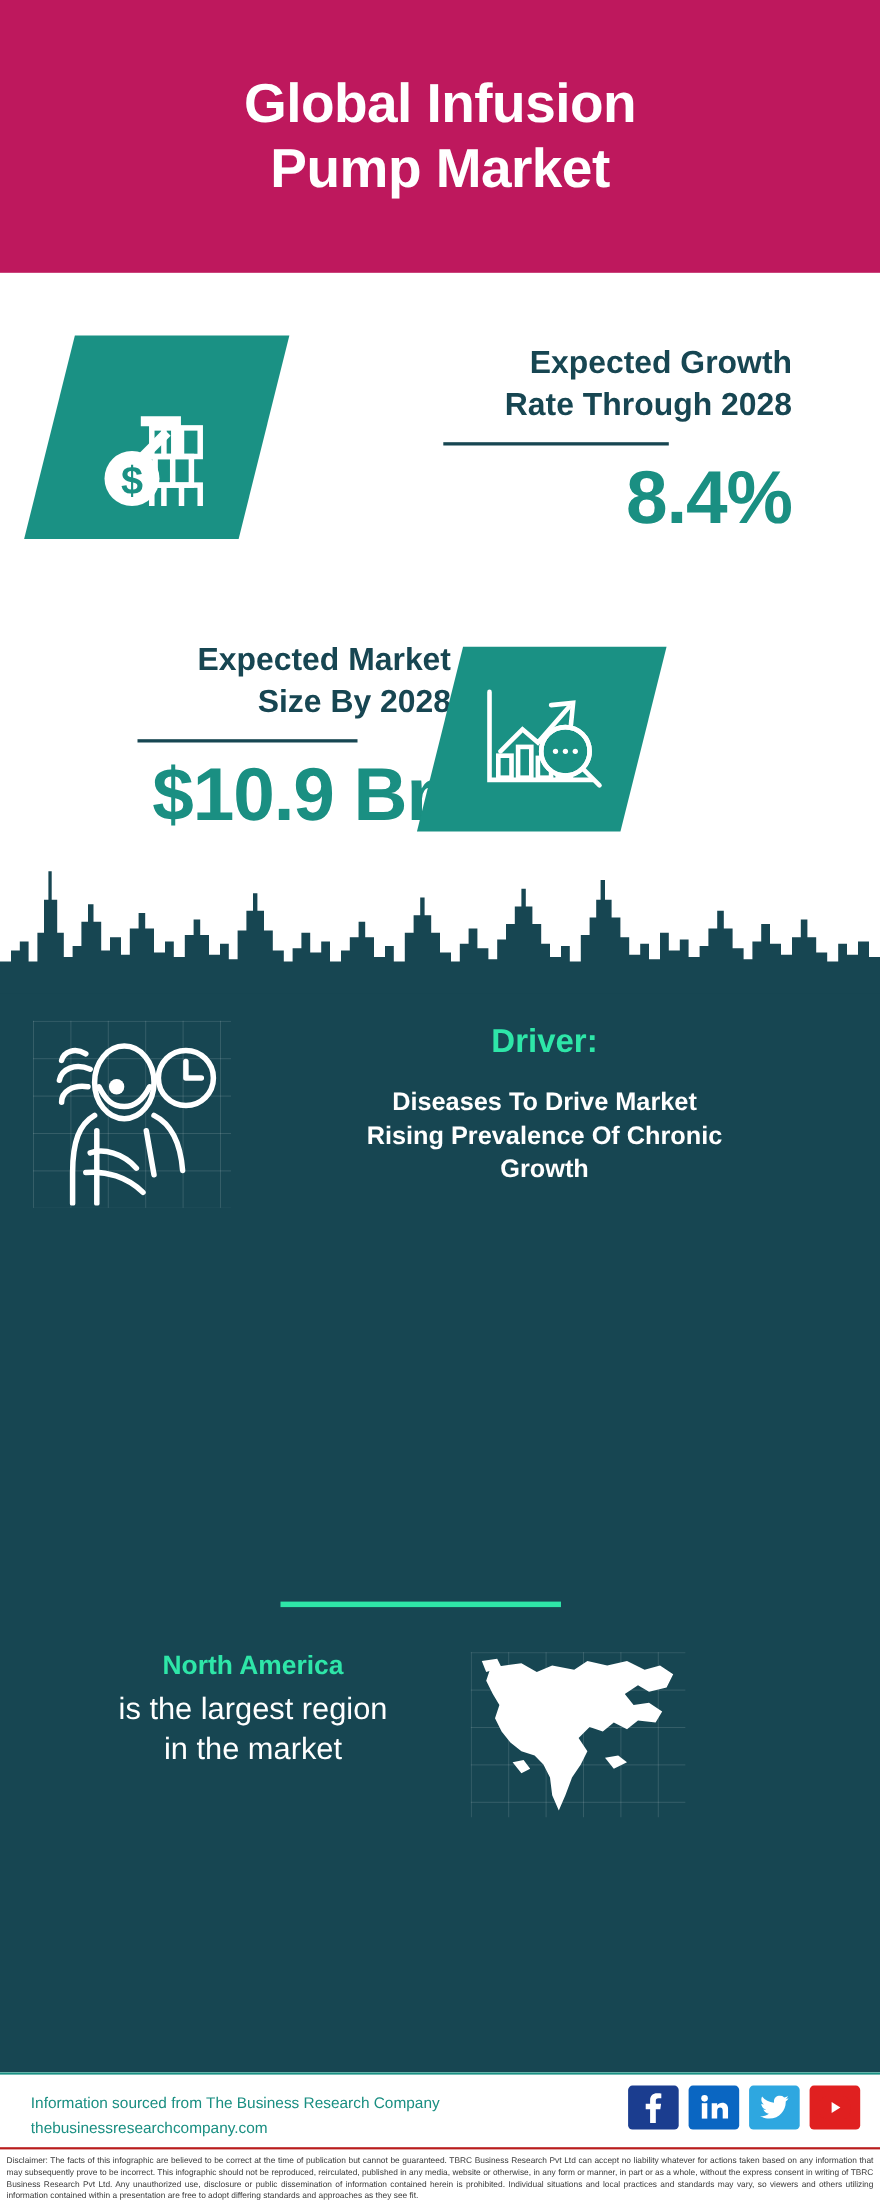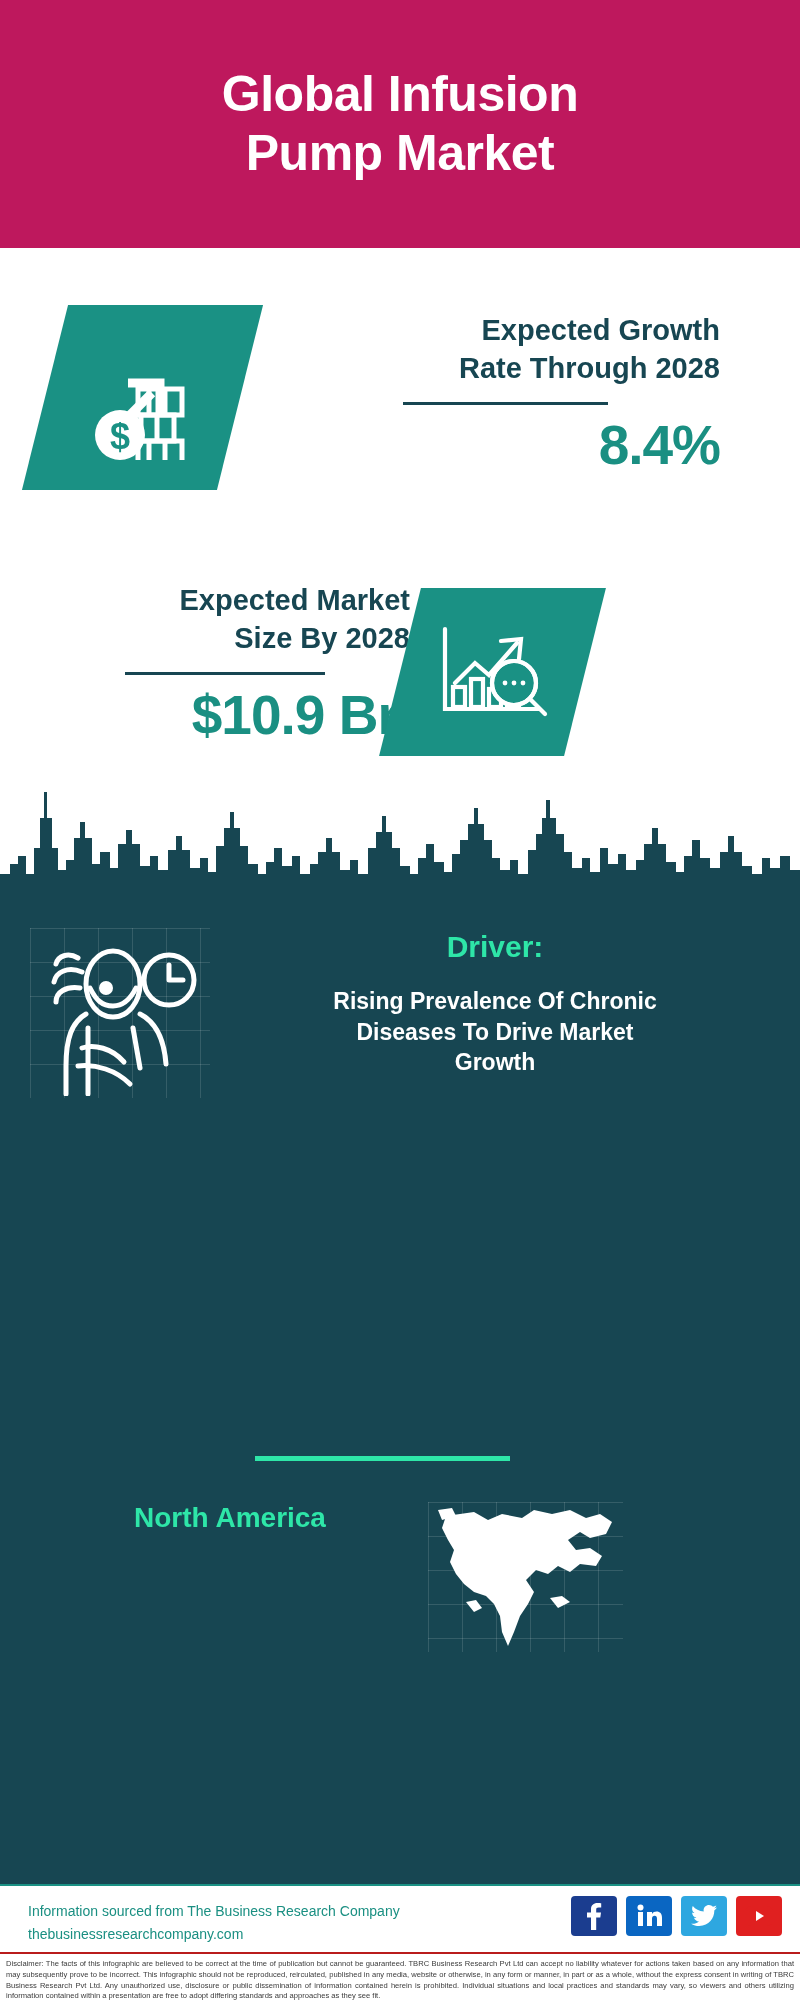--- a/index.html
+++ b/index.html
@@ -33,21 +33,21 @@
 
   .stat-text { text-align: right; margin-top: 11px; }
   .stat-label {
     color: #174652; font-size: 29px; font-weight: bold; line-height: 1.32;
     white-space: nowrap;
   }
   .stat-rule {
     height: 3px; background: #174652; margin: 14px auto 10px auto; width: 205px;
   }
   .stat-value {
-    color: #1a8f82; font-size: 55px; font-weight: bold; line-height: 1.1;
+    color: #1a8f82; font-size: 68px; font-weight: bold; line-height: 1.1;
     letter-spacing: -1px;
   }
 
   
   .dark-panel {
     position: absolute; left: 0; top: 900px; width: 800px; height: 508px;
     background: #174652;
   }
   .skyline-wrap { position: absolute; left: 0; top: 780px; width: 800px; height: 130px; }
 
@@ -63,21 +63,21 @@
     color: #2ee6a8; font-size: 30px; font-weight: bold; text-align: center;
   }
   .driver-body {
     color: #ffffff; font-size: 23px; font-weight: bold; line-height: 1.33;
     text-align: center;
   }
   .mint-rule {
     position: absolute; height: 5px; background: #2ee6a8;
   }
   .region-name {
-    color: #2ee6a8; font-size: 28px; font-weight: bold; text-align: center;
+    color: #2ee6a8; font-size: 24px; font-weight: bold; text-align: center;
     line-height: 1.25;
   }
   .region-sub {
     color: #ffffff; font-size: 28px; font-weight: normal; line-height: 1.28;
     text-align: center;
   }
 
   
   .footer {
     position: absolute; left: 0; top: 1884px; width: 800px; height: 116px;
@@ -256,33 +256,37 @@
           <path d="M44 36 C30 30 18 36 16 46"></path>
           <path d="M42 52 C28 50 18 56 18 66"></path>
           <path d="M40 22 C30 16 20 20 18 28"></path>
         </g>
       </svg>
     </div>
 
     <div style="position:absolute; left:215px; top:10px; width:560px;">
       <div class="driver-title">Driver:</div>
       <div class="driver-body" style="margin-top:22px;">
+        <div>Diseases To Drive Market</div>
         <div>Rising Prevalence Of Chronic</div>
-        <div>Diseases To Drive Market</div>
         <div>Growth</div>
       </div>
     </div>
   </div>
 
   <div class="mint-rule" style="left:255px; top:1456px; width:255px;"></div>
 
   <div style="position:absolute; left:0; top:1500px; width:800px; height:240px;">
 
     <div style="position:absolute; left:30px; top:0; width:400px;">
       <div class="region-name">North America</div>
+      <div class="region-sub" style="margin-top:6px;">
+        <div>is the largest region</div>
+        <div>in the market</div>
+      </div>
     </div>
 
     <div class="grid-bg" style="left:428px; top:2px; width:195px; height:150px;"></div>
 
     <div style="position:absolute; left:430px; top:0px;">
       <svg width="196" height="155" viewBox="0 0 196 155">
         <path fill="#ffffff" d="
           M16,16 L44,12 L58,20 L72,14 L92,18 L104,10 L122,14 L140,10 L156,18
           L170,14 L182,22 L176,34 L160,38 L150,32 L138,40 L146,50 L160,48
           L172,56 L166,66 L150,64 L140,72 L128,66 L118,74 L106,70 L96,80

